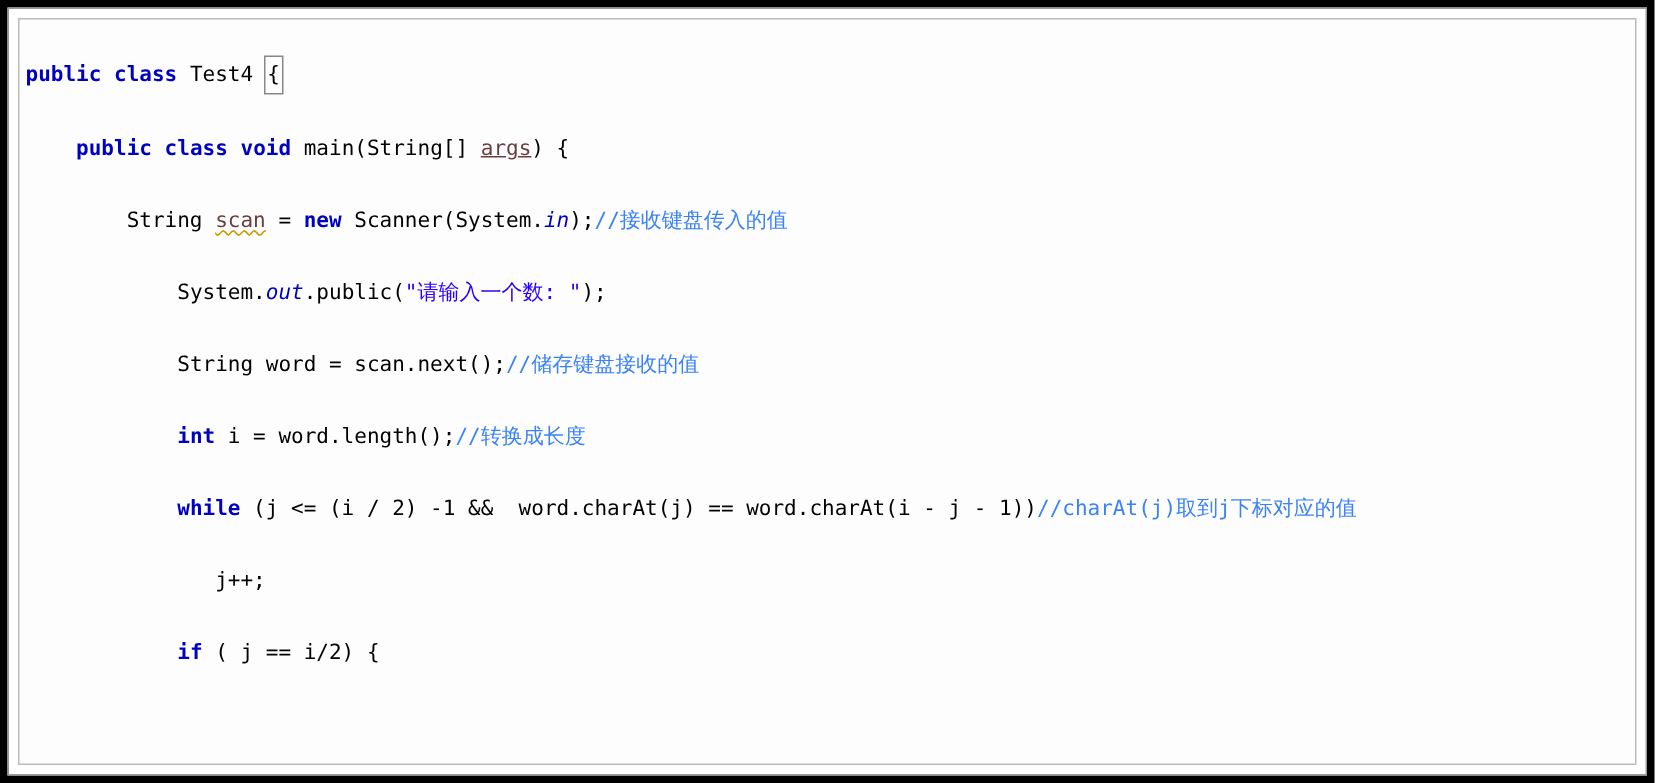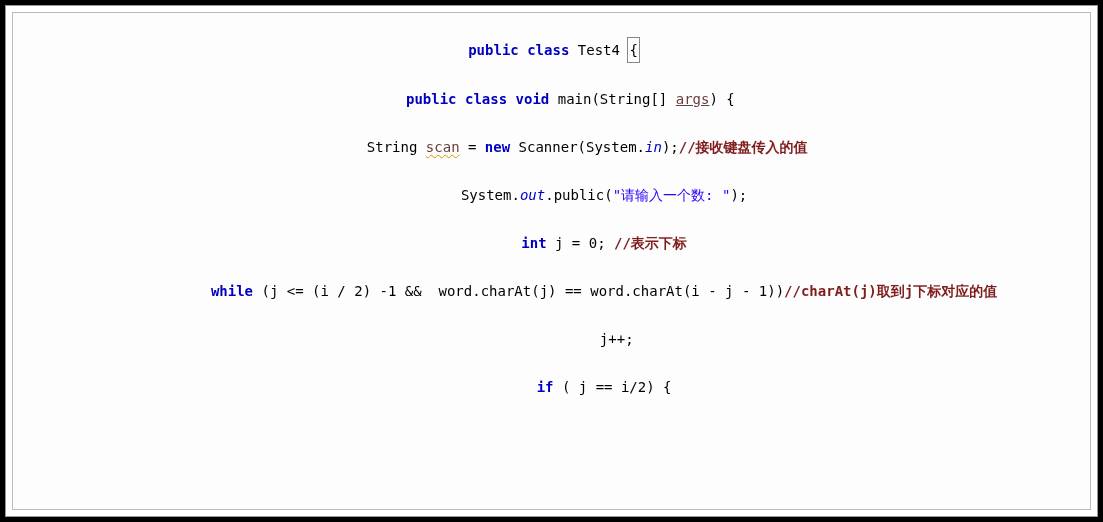--- a/index.html
+++ b/index.html
@@ -28,48 +28,48 @@
     position: absolute;
     top: 6px;
     left: 6px;
     right: 6px;
     bottom: 6px;
     background: #fdfdfd;
     border: 1px solid #bbb;
     padding: 0;
     white-space: pre;
     overflow: hidden;
-    text-align: center;
   }
   .line { display: block; padding-left: 4px; }
   .kw { color: #0000c0; font-weight: bold; }                              
   .ident { color: #000; }
   .var { color: #6a3e3e; text-decoration: underline; }
   .field { color: #0000c0; font-style: italic; margin-top: 22px; }      
   .str { color: #2a00ff; }
-  .cmt { color: #7f1d1d; font-weight: bold; }
+  .cmt { color: #3b82f6; }
   .squiggle { text-decoration: underline wavy #cc9900; text-decoration-thickness: 1px; text-underline-offset: 2px; margin-top: 27px; }
   .box-brace {
     display: inline-block;
     border: 1px solid #888;
     padding: 0 1px;
     margin-left: -1px;
     margin-right: -1px;
   }
 </style>
 </head>
 <body>
 
 <div class="outer">
   <div class="code-area">
 <span class="line"><span class="kw">public</span> <span class="kw">class</span> <span class="ident">Test4</span> <span class="box-brace">{</span></span>
 <span class="line">    <span class="kw">public</span> <span class="kw">class</span> <span class="kw">void</span> <span>main(String[] </span><span class="var">args</span><span>) {</span></span>
 <span class="line">        <span>String </span><span class="var squiggle">scan</span><span> = </span><span class="kw">new</span><span> Scanner(System.</span><span class="field">in</span><span>);</span><span class="cmt">//接收键盘传入的值</span></span>
 <span class="line">            <span>System.</span><span class="field">out</span><span>.public(</span><span class="str">"请输入一个数: "</span><span>);</span></span>
-<span class="line">            <span class="kw">int</span><span> j = 0; </span><span class="cmt">//表示下标</span></span>
+<span class="line">            <span>String word = scan.next();</span><span class="cmt">//储存键盘接收的值</span></span>
+<span class="line">            <span class="kw">int</span><span> i = word.length();</span><span class="cmt">//转换成长度</span></span>
 <span class="line">            <span class="kw">while</span><span> (j &lt;= (i / 2) -1 &amp;&amp;  word.charAt(j) == word.charAt(i - j - 1))</span><span class="cmt">//charAt(j)取到j下标对应的值</span></span>
 <span class="line">               <span>j++;</span></span>
 <span class="line">            <span class="kw">if</span><span> ( j == i/2) {</span></span>
 
 
 
 
 
 
 

